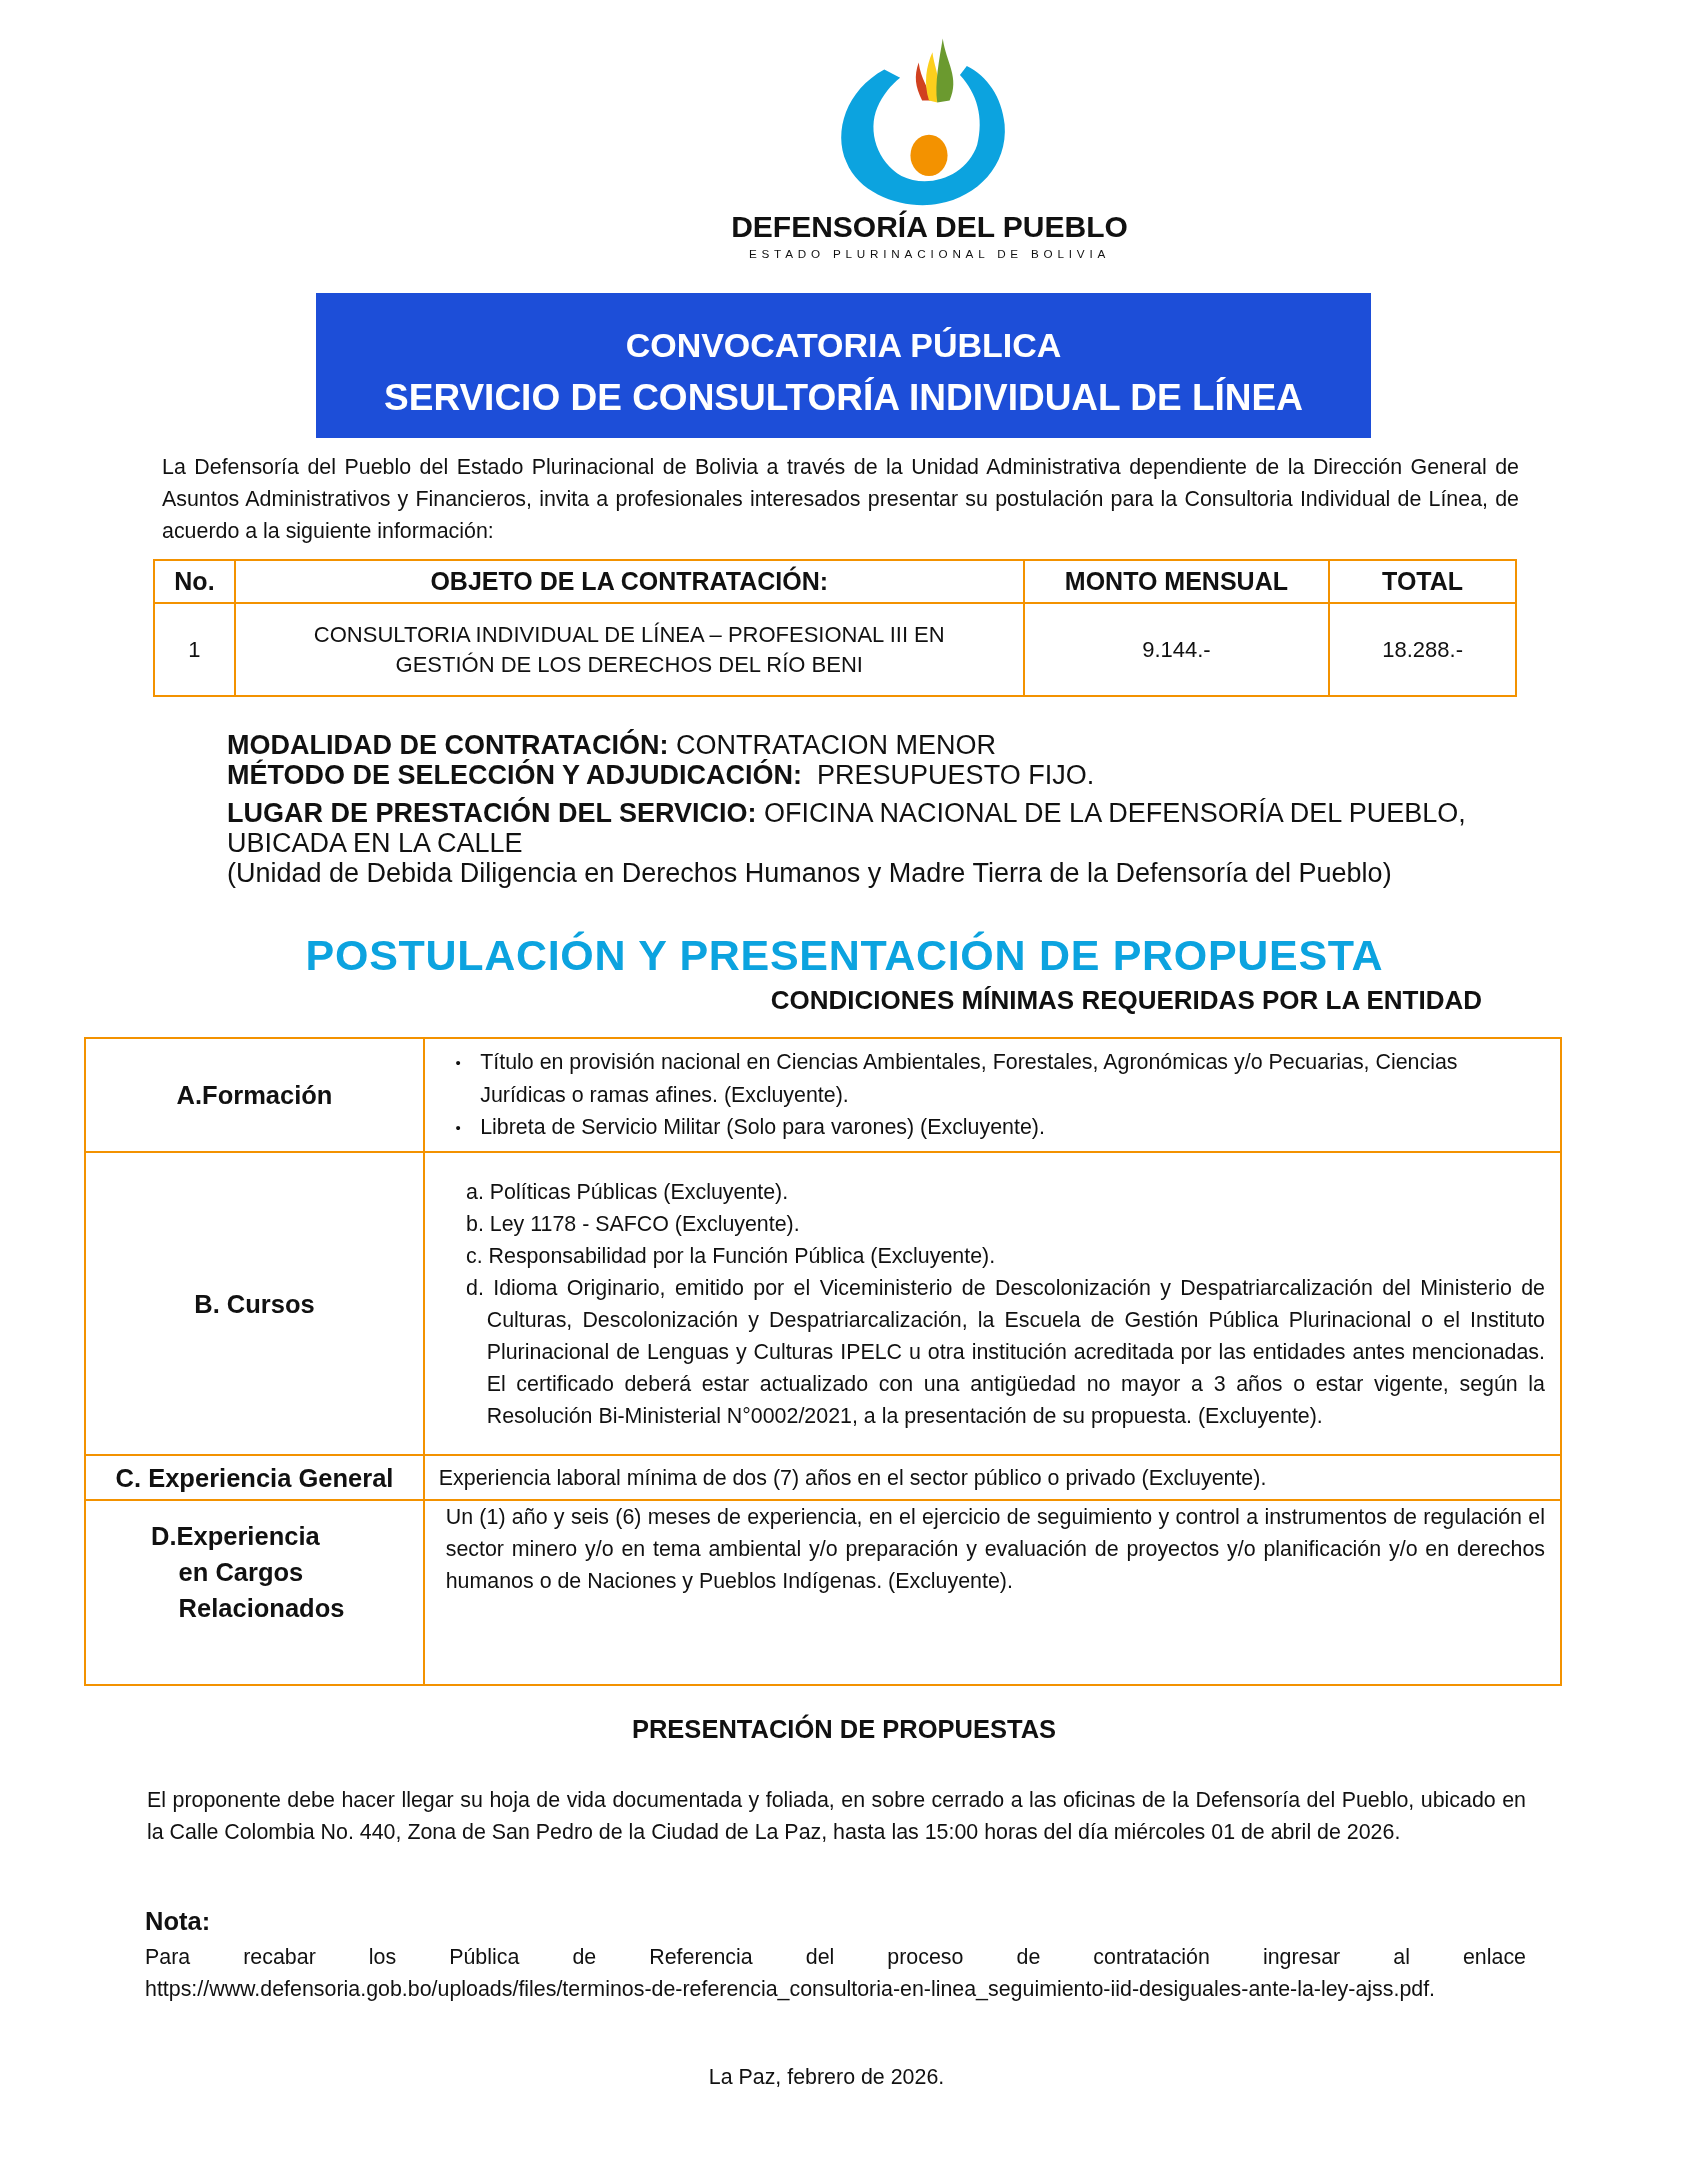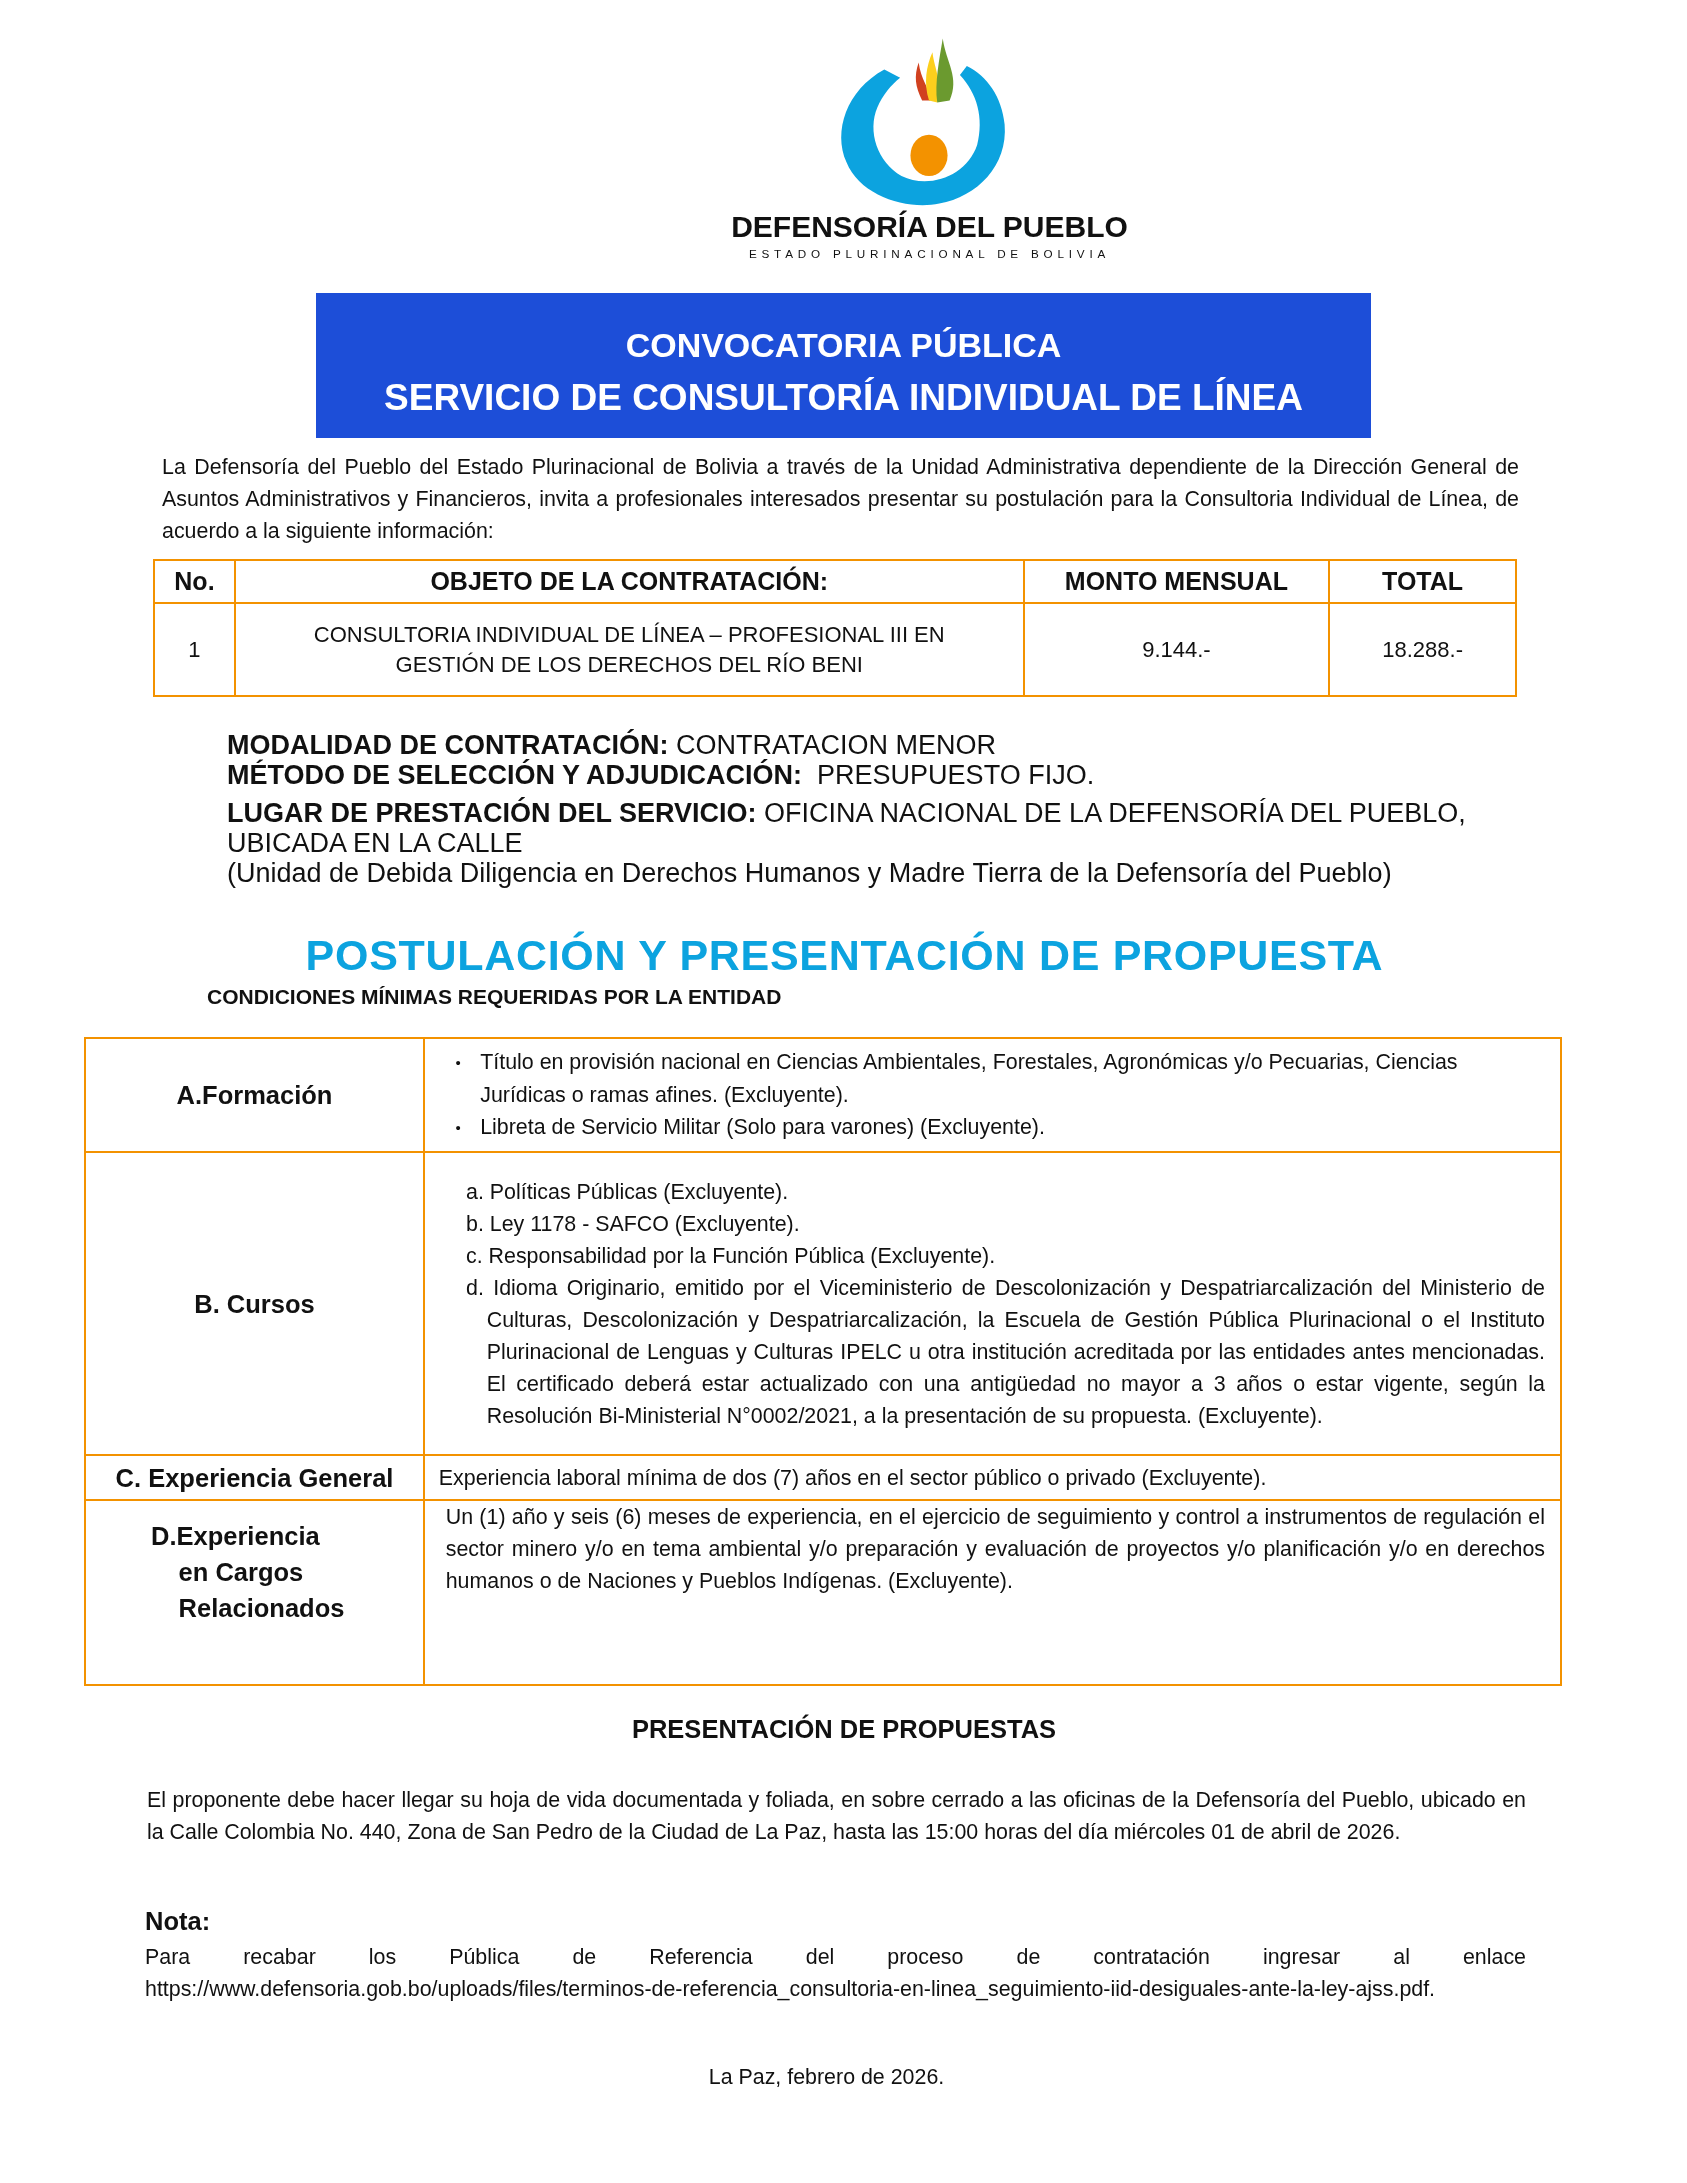--- a/index.html
+++ b/index.html
@@ -32,21 +32,21 @@
   .c-total { width: 187px; }
 
   
   .details { position: absolute; left: 200px; top: 730px; width: 1323px; font-size: 27px; margin-left: 27px; }
   .details .row { line-height: 30px; }
   .details .gap { height: 8.3px; }
   .details b { font-weight: bold; }
 
   
   .postulacion { position: absolute; left: 207px; top: 931px; width: 1275px; text-align: center; color: #0ca3df; font-weight: bold; font-size: 43px; letter-spacing: 0.7px; }
-  .condiciones { position: absolute; left: 207px; top: 985px; width: 1275px; text-align: left; font-weight: bold; font-size: 21px; }
+  .condiciones { position: absolute; left: 207px; top: 985px; width: 1275px; text-align: right; font-weight: bold; font-size: 26px; }
 
   
   .rtable { position: absolute; left: 84px; top: 1037px; width: 1478px; border-collapse: collapse; }
   .rtable td { border: 2.8px solid #f39200; vertical-align: middle; }
   .rtable .label { width: 339px; text-align: center; font-weight: bold; font-size: 25.5px; line-height: 36px; }
   .rtable .content { font-size: 21.4px; line-height: 32px; padding: 0 15px 0 13.8px; }
   .r-a { height: 114px; }
   .r-b { height: 303px; }
   .r-c { height: 45px; }
   .r-d { height: 185px; }

